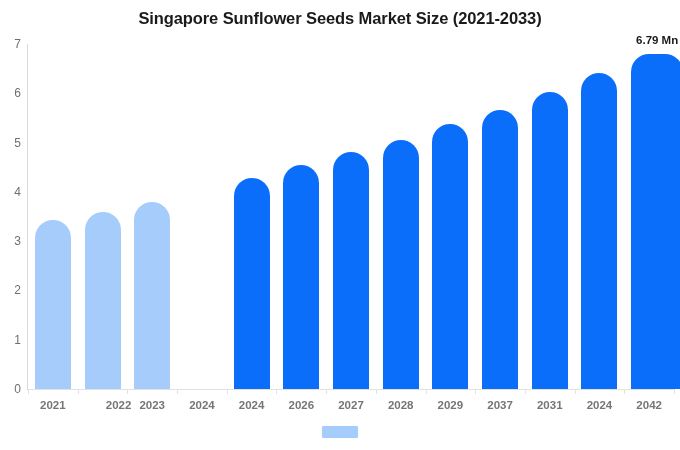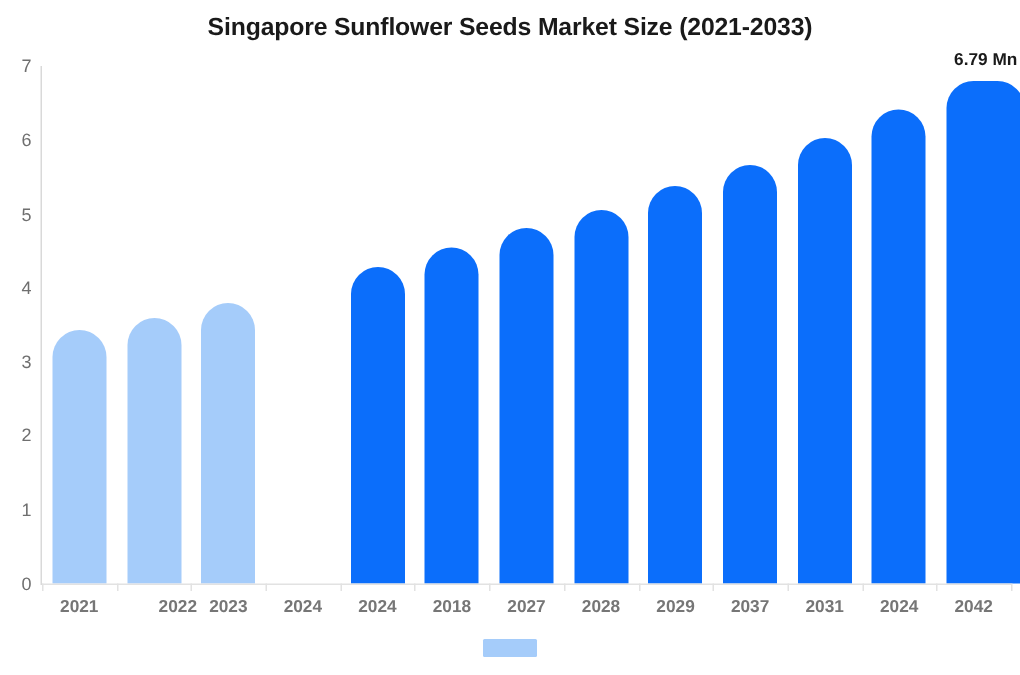--- a/index.html
+++ b/index.html
@@ -228,21 +228,21 @@
       <div class="x-sep" style="left: 624.308px;"></div>
       <div class="x-sep" style="left: 674px;"></div>
     </div>
 
   <div id="x-ticks">
       <div class="x-tick" style="left: 52.8462px;">2021</div>
       <div class="x-tick" style="left: 102.538px; margin-left: 16px;">2022</div>
       <div class="x-tick" style="left: 152.231px;">2023</div>
       <div class="x-tick" style="left: 201.923px;">2024</div>
       <div class="x-tick" style="left: 251.615px;">2024</div>
-      <div class="x-tick" style="left: 301.308px;">2018</div>
+      <div class="x-tick" style="left: 301.308px;">2026</div>
       <div class="x-tick" style="left: 351px;">2027</div>
       <div class="x-tick" style="left: 400.692px;">2028</div>
       <div class="x-tick" style="left: 450.385px;">2029</div>
       <div class="x-tick" style="left: 500.077px;">2037</div>
       <div class="x-tick" style="left: 549.769px;">2031</div>
       <div class="x-tick" style="left: 599.462px;">2024</div>
       <div class="x-tick" style="left: 649.154px;">2042</div>
     </div>
 
   <div class="legend" id="legend">

